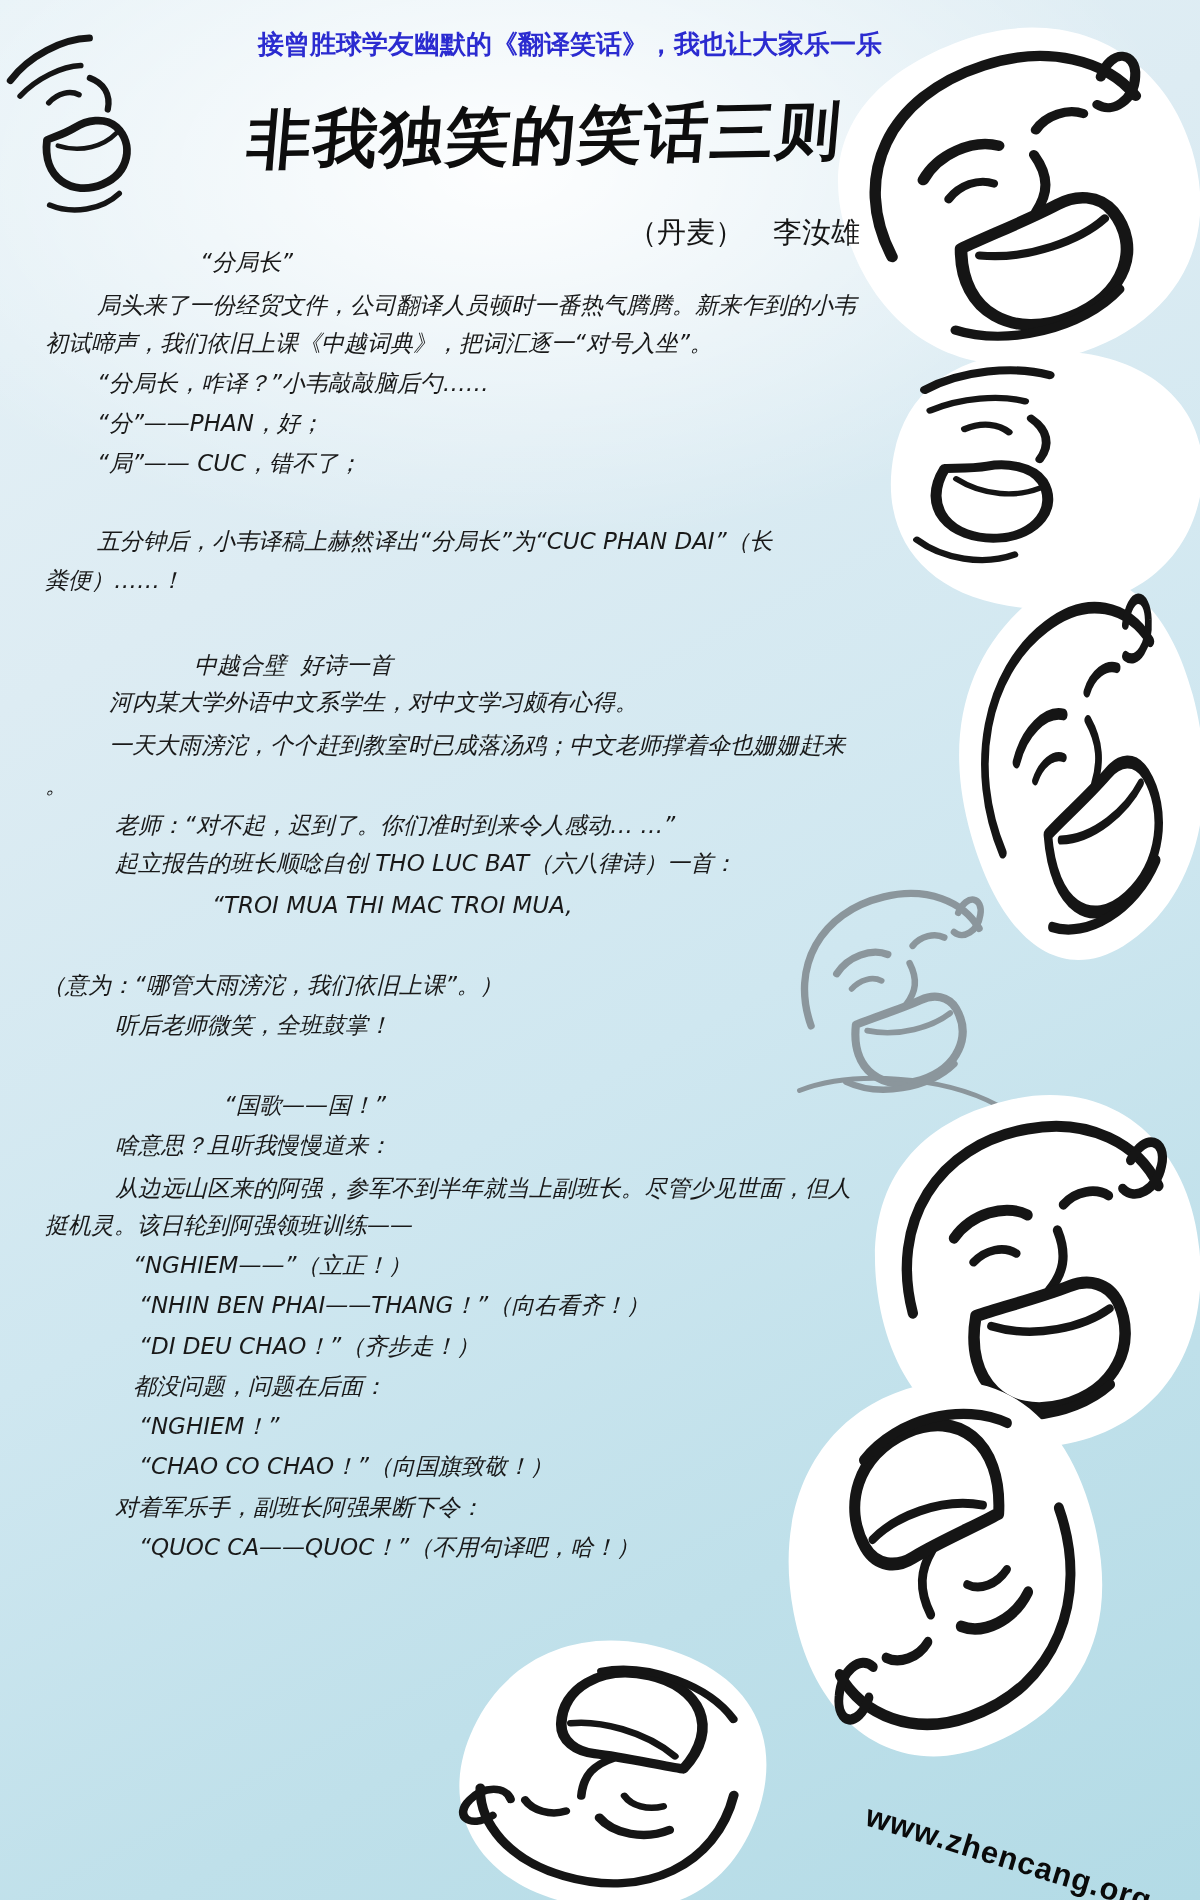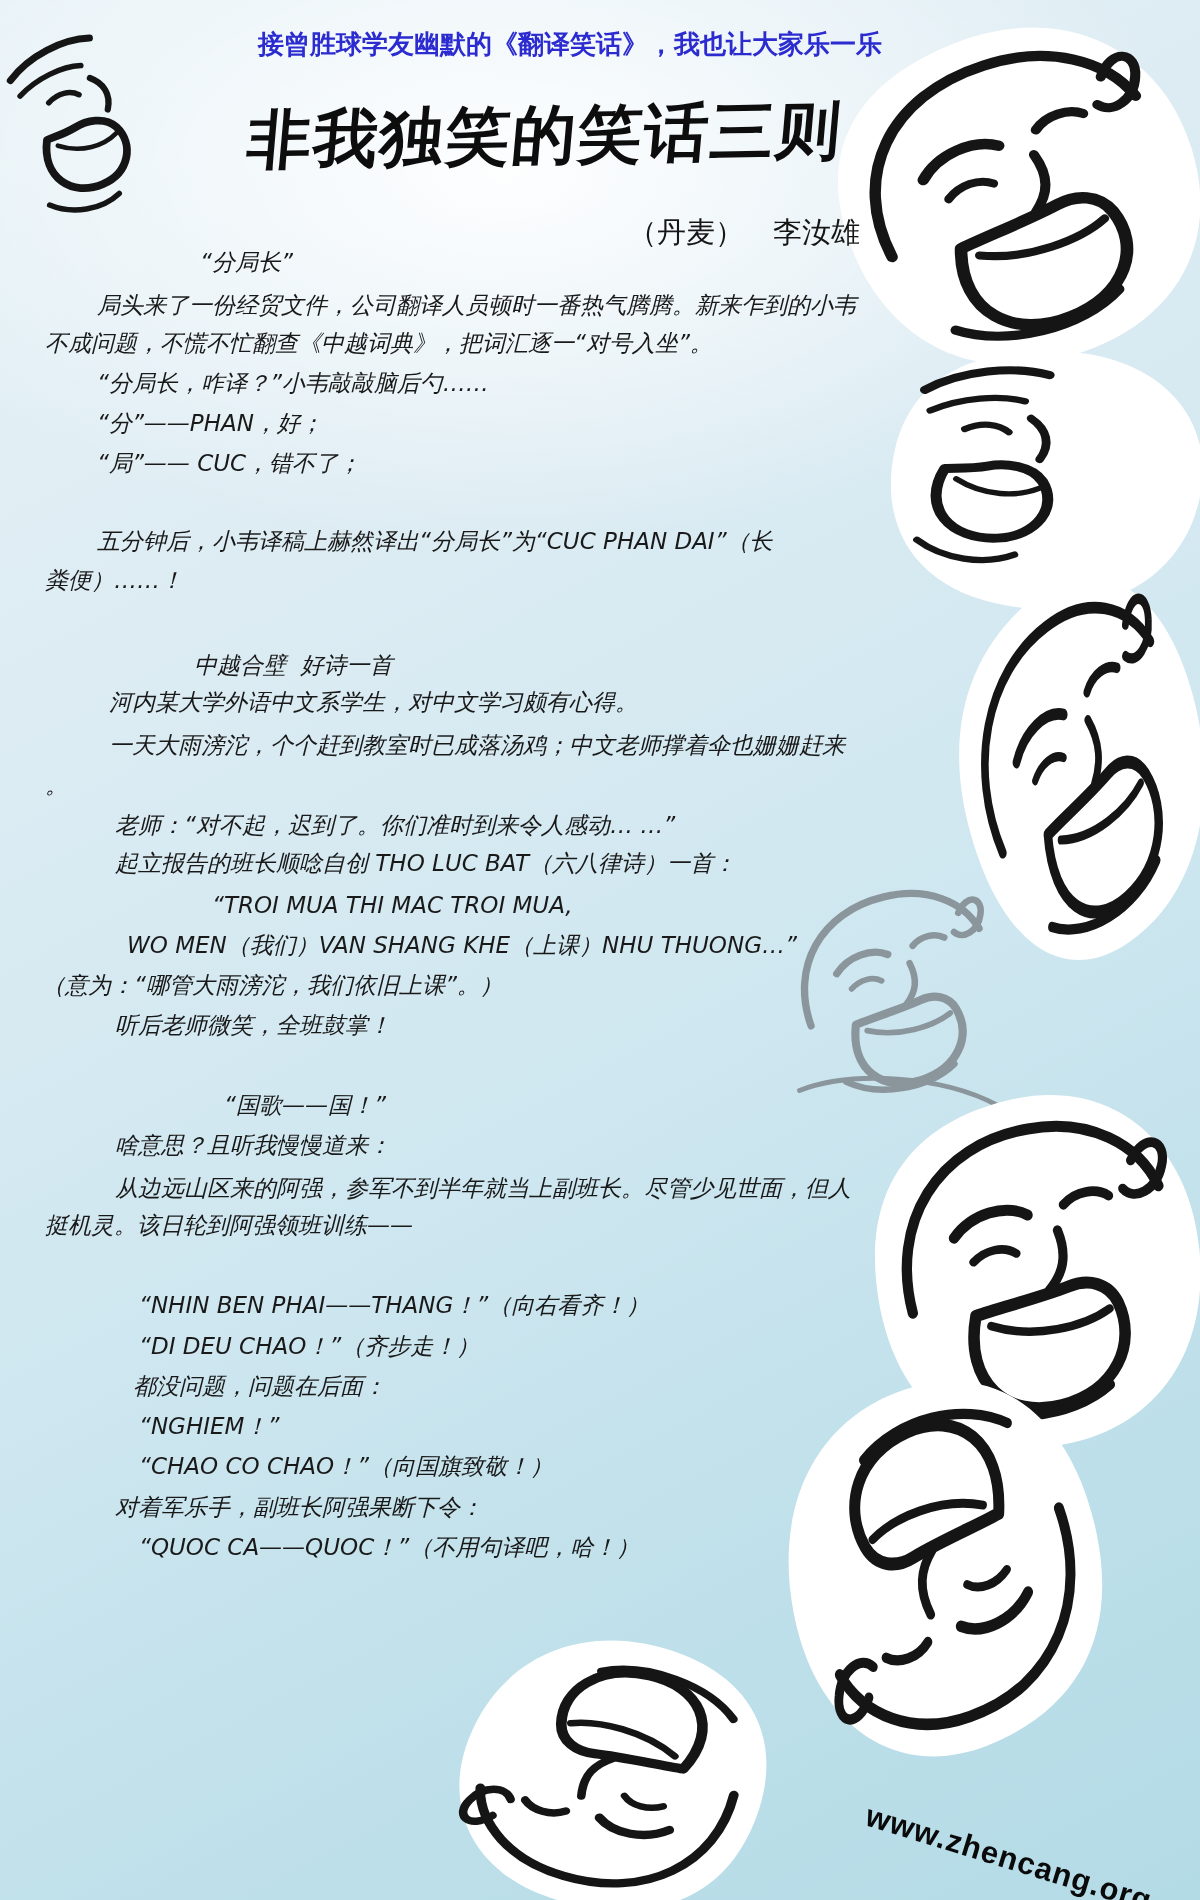--- a/index.html
+++ b/index.html
@@ -144,42 +144,42 @@
         <use href="#faceA"></use>
       </g>
   </svg>
 
   <div class="header-note">接曾胜球学友幽默的《翻译笑话》，我也让大家乐一乐</div>
   <div class="title">非我独笑的笑话三则</div>
   <div class="byline">（丹麦）　李汝雄</div>
 
   <div class="bl" style="left:200px;top:242px">“分局长”</div>
   <div class="bl" style="left:97px;top:285px">局头来了一份经贸文件，公司翻译人员顿时一番热气腾腾。新来乍到的小韦</div>
-  <div class="bl" style="left:45px;top:323px">不成问题，不慌不忙翻查《中越词典》，把词汇逐一“对号入坐”。</div>
+  <div class="bl" style="left:45px;top:323px">初试啼声，我们依旧上课《中越词典》，把词汇逐一“对号入坐”。</div>
   <div class="bl" style="left:97px;top:363px">“分局长，咋译？”小韦敲敲脑后勺……</div>
   <div class="bl" style="left:97px;top:403px">“分”——PHAN，好；</div>
   <div class="bl" style="left:97px;top:443px">“局”—— CUC，错不了；</div>
   <div class="bl" style="left:97px;top:521px">五分钟后，小韦译稿上赫然译出“分局长”为“CUC PHAN DAI”（长</div>
   <div class="bl" style="left:45px;top:560px">粪便）……！</div>
 
   <div class="bl" style="left:194px;top:645px">中越合壁  好诗一首</div>
   <div class="bl" style="left:109px;top:682px">河内某大学外语中文系学生，对中文学习颇有心得。</div>
   <div class="bl" style="left:109px;top:725px">一天大雨滂沱，个个赶到教室时已成落汤鸡；中文老师撑着伞也姗姗赶来</div>
   <div class="bl" style="left:45px;top:765px">。</div>
   <div class="bl" style="left:115px;top:805px">老师：“对不起，迟到了。你们准时到来令人感动… …”</div>
   <div class="bl" style="left:115px;top:843px">起立报告的班长顺唸自创 THO LUC BAT（六八律诗）一首：</div>
   <div class="bl" style="left:212px;top:885px">“TROI MUA THI MAC TROI MUA,</div>
-  <div class="bl" style="left:127px;top:925px">WO MEN（我们）VAN SHANG KHE（上课）NHU THUONG…”</div>
   <div class="bl" style="left:42px;top:965px">（意为：“哪管大雨滂沱，我们依旧上课”。）</div>
   <div class="bl" style="left:115px;top:1005px">听后老师微笑，全班鼓掌！</div>
 
   <div class="bl" style="left:224px;top:1085px">“国歌——国！”</div>
   <div class="bl" style="left:115px;top:1125px">啥意思？且听我慢慢道来：</div>
   <div class="bl" style="left:115px;top:1168px">从边远山区来的阿强，参军不到半年就当上副班长。尽管少见世面，但人</div>
   <div class="bl" style="left:45px;top:1205px">挺机灵。该日轮到阿强领班训练——</div>
+  <div class="bl" style="left:133px;top:1245px">“NGHIEM——”（立正！）</div>
   <div class="bl" style="left:139px;top:1285px">“NHIN BEN PHAI——THANG！”（向右看齐！）</div>
   <div class="bl" style="left:139px;top:1326px">“DI DEU CHAO！”（齐步走！）</div>
   <div class="bl" style="left:133px;top:1366px">都没问题，问题在后面：</div>
   <div class="bl" style="left:139px;top:1406px">“NGHIEM！”</div>
   <div class="bl" style="left:139px;top:1446px">“CHAO CO CHAO！”（向国旗致敬！）</div>
   <div class="bl" style="left:115px;top:1487px">对着军乐手，副班长阿强果断下令：</div>
   <div class="bl" style="left:139px;top:1527px">“QUOC CA——QUOC！”（不用句译吧，哈！）</div>
 
   <div class="watermark">www.zhencang.org</div>
 

